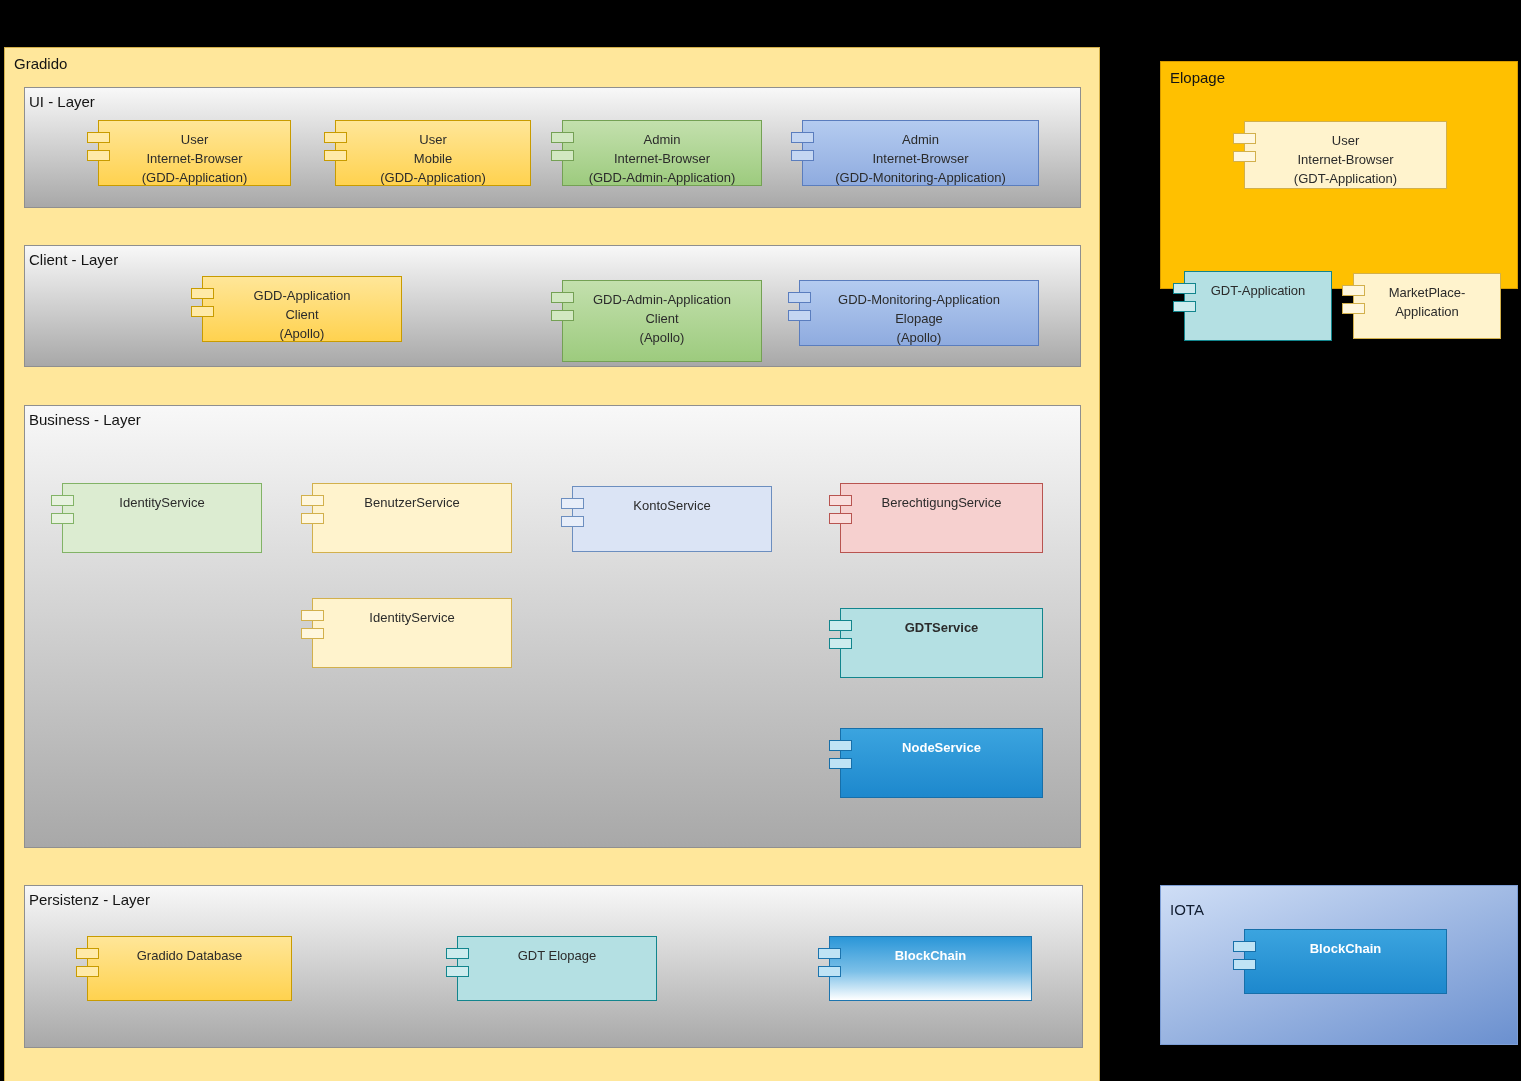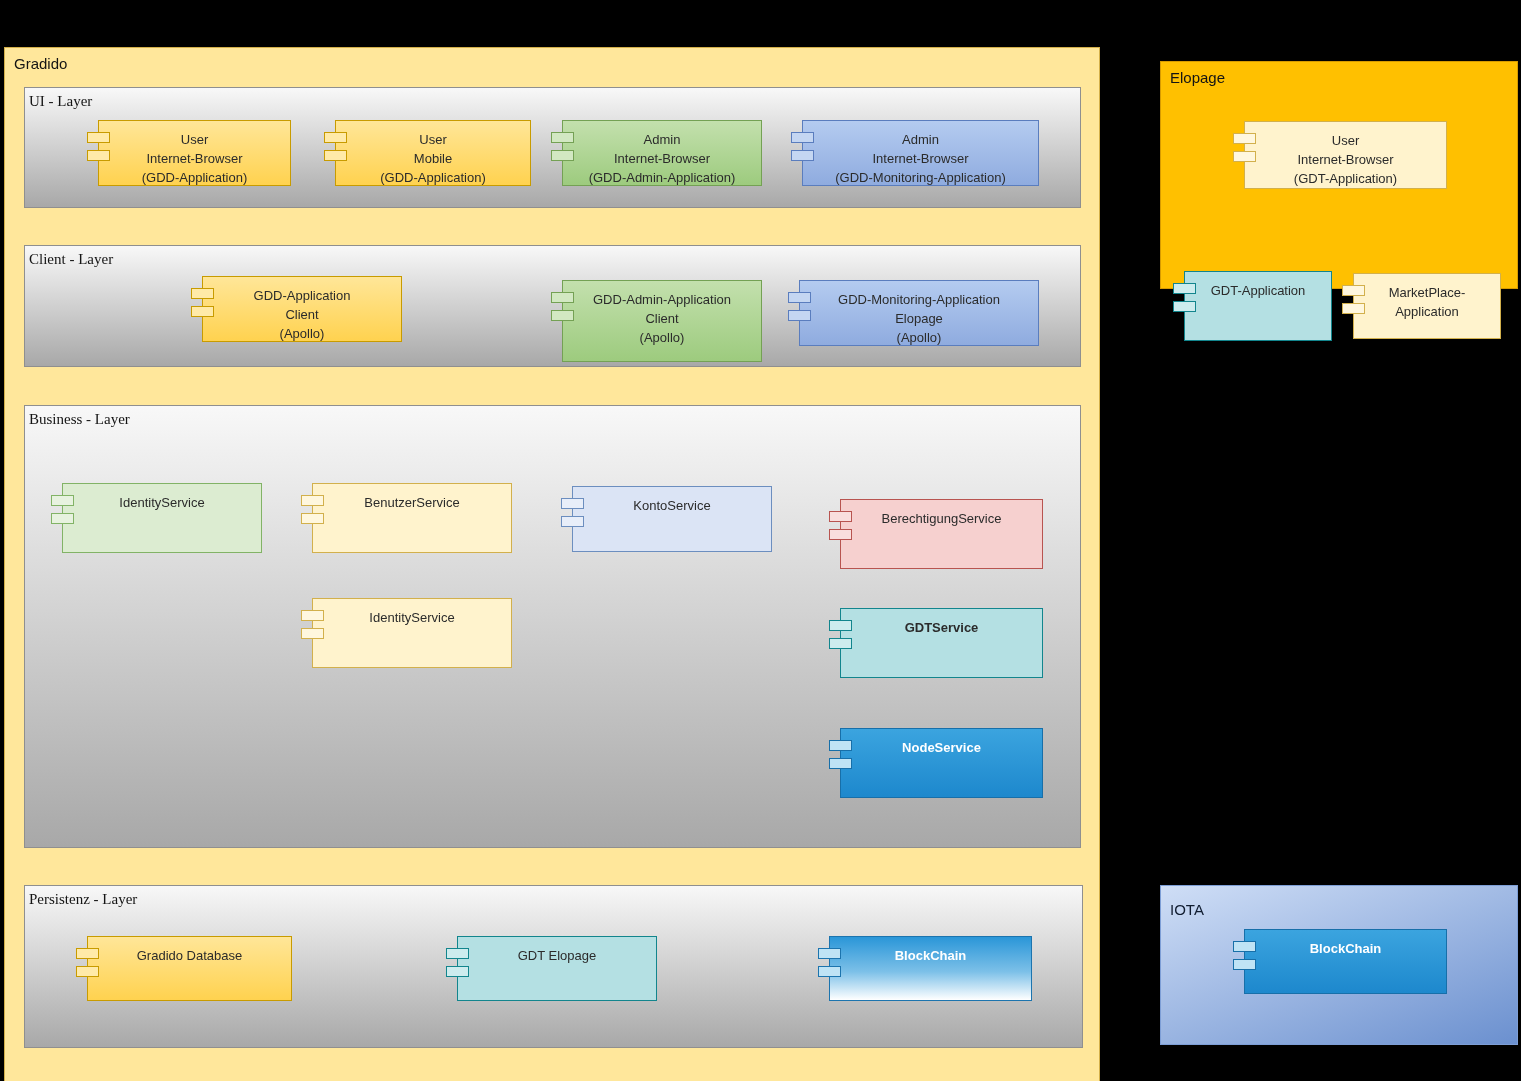--- a/index.html
+++ b/index.html
@@ -9,21 +9,21 @@
 
   .bigbox { position:absolute; }
   .gradido { background:#ffe79b; border:1px solid #d4b04a; }
   .elopage { background:#ffc000; border:1px solid #d79b00; }
   .iota { background:linear-gradient(160deg,#cfdef6 0%,#6b90cf 100%); border:1px solid #7d9ed6; }
   .container-title { font-size:15px; color:#141414; padding:7px 9px; }
   .iota .container-title { color:#101c30;margin-top:8px; }
 
   .layer { position:absolute; border:1px solid #8f8f8f;
            background:linear-gradient(180deg,#f8f8f8 0%,#a8a8a8 100%); }
-  .layer-title { font-size:15px; color:#141414; padding:5px 4px;font-family:Liberation Serif, serif; }
+  .layer-title { font-size:15px; color:#141414; padding:5px 4px; }
 
   .component { position:absolute; border:1px solid; text-align:center; }
   .component .label { position:relative; padding:9px 4px 0; font-size:13px; line-height:19px;
                       color:#2b2b2b; white-space:pre-line; }
   .tab { position:absolute; width:23px; height:11px; left:-12px; border:1px solid; }
   .tab.t1 { top:11px; }
   .tab.t2 { top:29px; }
 
   .c-yellow { background:linear-gradient(180deg,#ffe698 0%,#ffd24f 100%); border-color:#c89b00; }
   .c-yellow .tab { background:#ffeaa8; border-color:#c89b00; }
@@ -143,21 +143,21 @@
         <span class="tab t2"></span>
         <div class="label">KontoService</div>
       </div>
 
       <div class="component c-lightyellow" style="left:287px; top:77px; width:200px; height:70px;">
         <span class="tab t1"></span>
         <span class="tab t2"></span>
         <div class="label">BenutzerService</div>
       </div>
 
-      <div class="component c-pink" style="left:815px; top:77px; width:203px; height:70px;margin-top:16px;">
+      <div class="component c-pink" style="left:815px; top:77px; width:203px; height:70px;">
         <span class="tab t1"></span>
         <span class="tab t2"></span>
         <div class="label">BerechtigungService</div>
       </div>
 
       <div class="component c-lightyellow" style="left:287px; top:192px; width:200px; height:70px;">
         <span class="tab t1"></span>
         <span class="tab t2"></span>
         <div class="label">IdentityService</div>
       </div>

